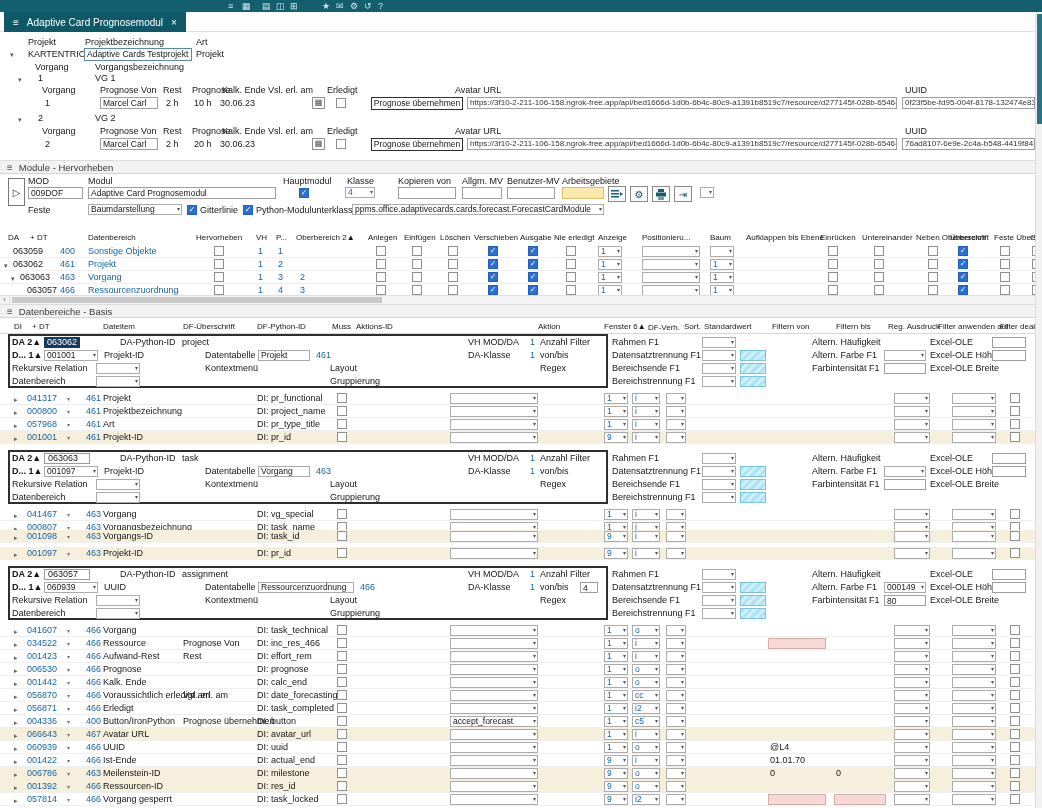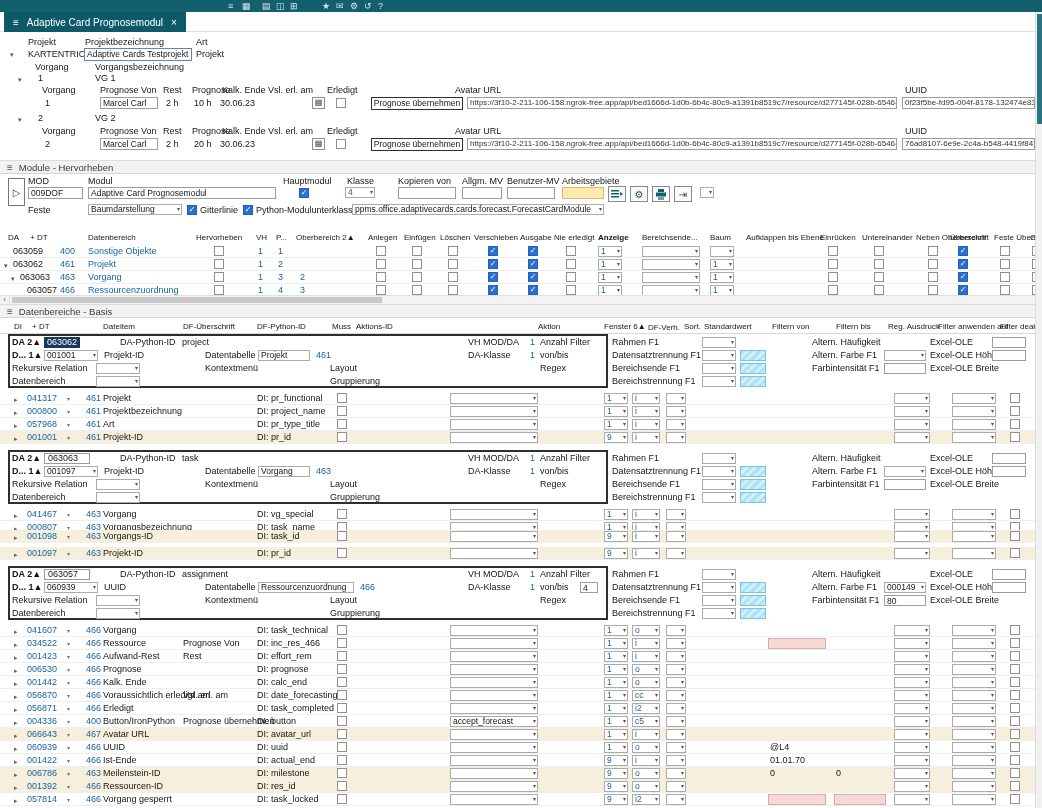--- a/index.html
+++ b/index.html
@@ -188,22 +188,22 @@
       <div class="abs s8" style="left: 196px; top: 2px;">Hervorheben</div>
       <div class="abs s8" style="left: 256px; top: 2px;">VH</div>
       <div class="abs s8" style="left: 276px; top: 2px;">P...</div>
       <div class="abs s8" style="left: 296px; top: 2px;">Oberbereich 2▲</div>
       <div class="abs s8" style="left: 368px; top: 2px;">Anlegen</div>
       <div class="abs s8" style="left: 404px; top: 2px;">Einfügen</div>
       <div class="abs s8" style="left: 440px; top: 2px;">Löschen</div>
       <div class="abs s8" style="left: 474px; top: 2px;">Verschieben</div>
       <div class="abs s8" style="left: 520px; top: 2px;">Ausgabe</div>
       <div class="abs s8" style="left: 554px; top: 2px;">Nie erledigt</div>
-      <div class="abs s8" style="left: 598px; top: 2px; font-weight: bold;">Anzeige</div>
-      <div class="abs s8" style="left: 642px; top: 2px;">Bereichsende...</div>
+      <div class="abs s8" style="left: 598px; top: 2px;">Anzeige</div>
+      <div class="abs s8" style="left: 642px; top: 2px;">Positionieru...</div>
       <div class="abs s8" style="left: 710px; top: 2px;">Baum</div>
       <div class="abs s8" style="left: 746px; top: 2px;">Aufklappen bis Ebene</div>
       <div class="abs s8" style="left: 820px; top: 2px;">Einrücken</div>
       <div class="abs s8" style="left: 862px; top: 2px;">Untereinander</div>
       <div class="abs s8" style="left: 916px; top: 2px;">Neben Oberbereich</div>
       <div class="abs s8" style="left: 950px; top: 2px;">Überschrift</div>
       <div class="abs s8" style="left: 994px; top: 2px;">Feste Überschrift</div>
       <div class="abs s8" style="left: 1030px; top: 2px;">Gru...</div>
       <div class="abs hrow" style="left: 0px; top: 15px; width: 1035px; height: 13px;">
         <div class="abs" style="left: 13px; top: 1px;">063059</div>

